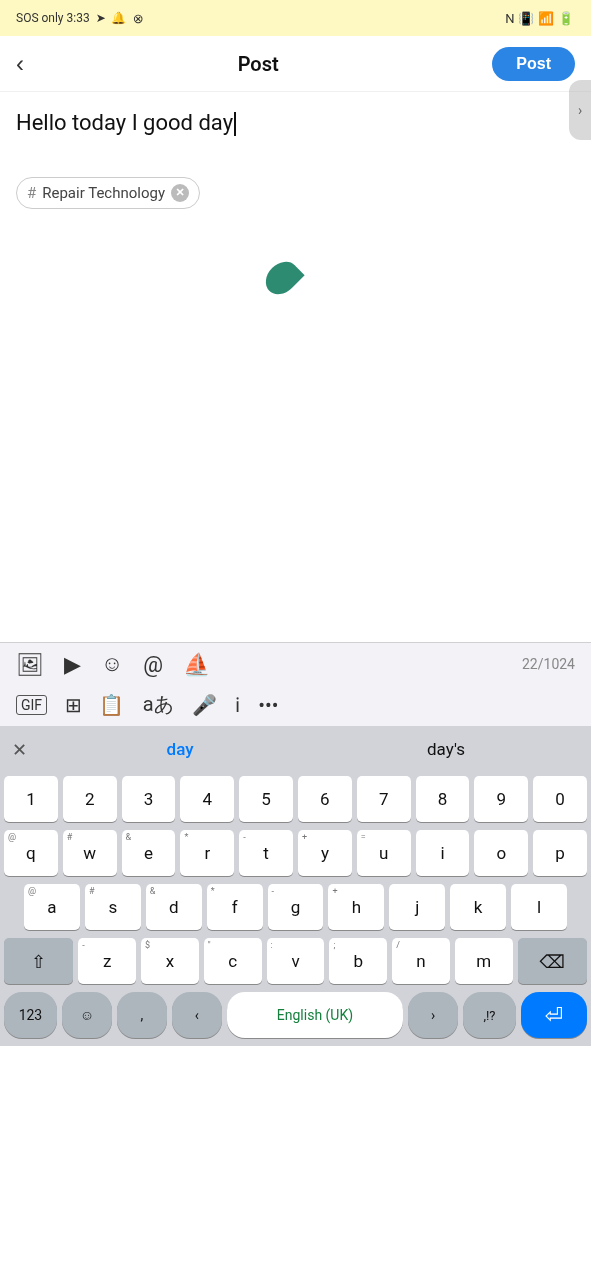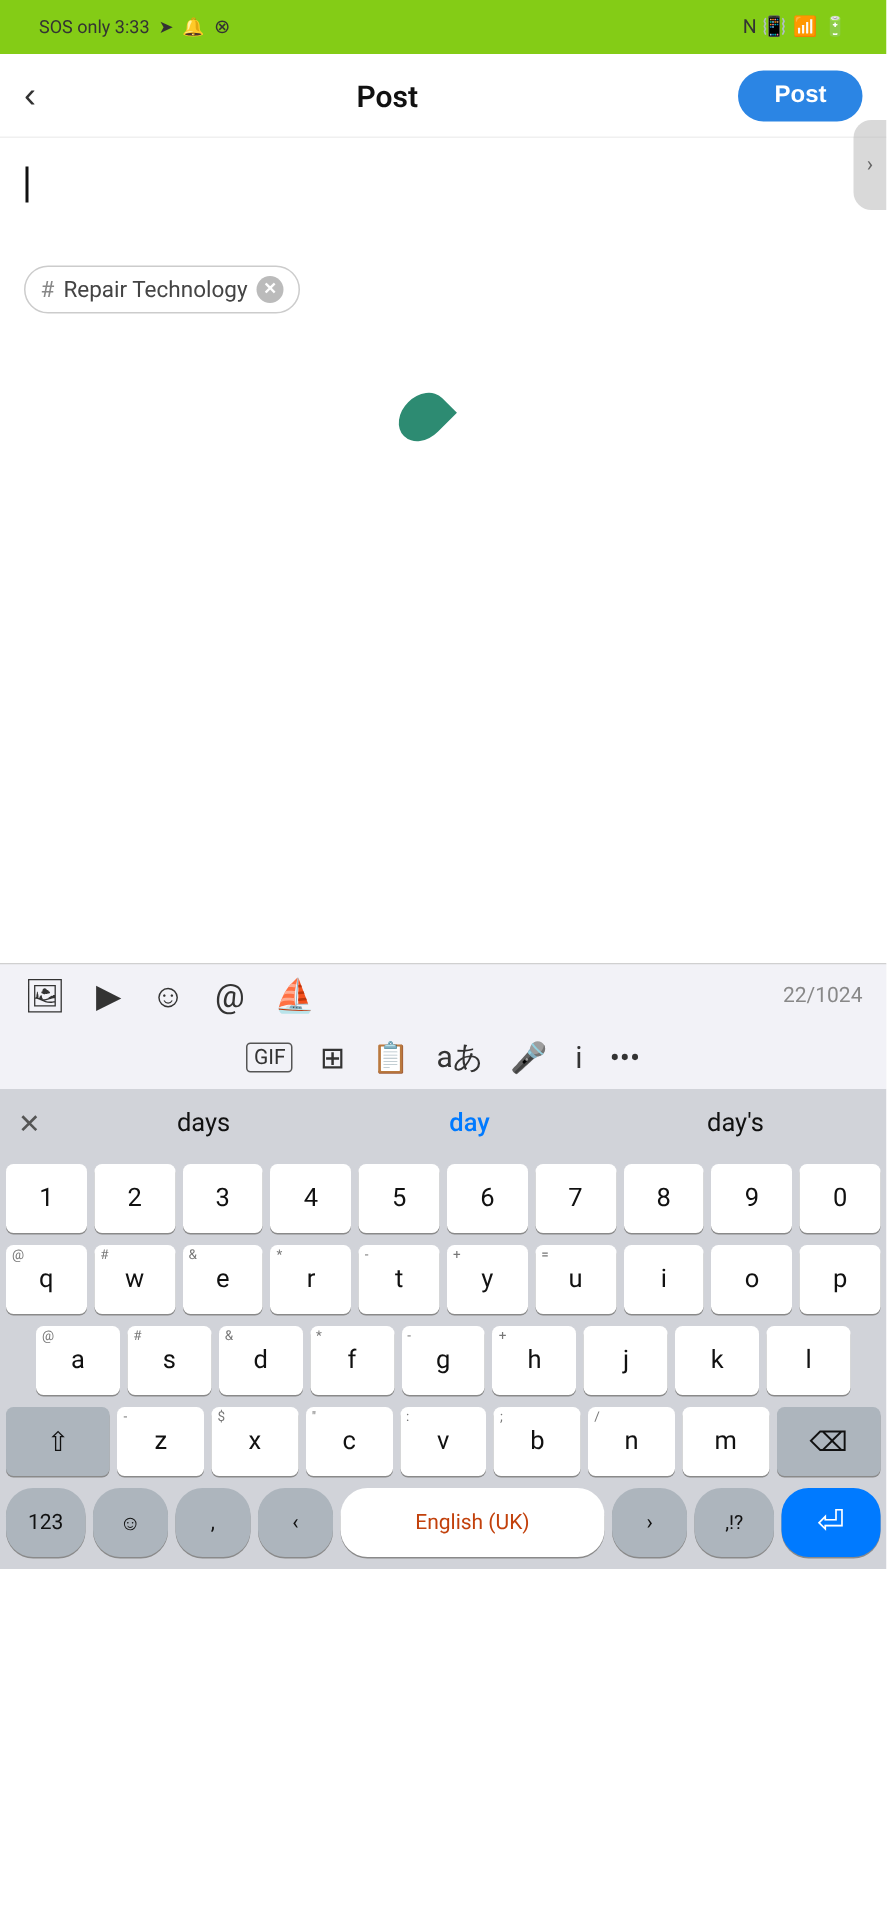--- a/index.html
+++ b/index.html
@@ -8,25 +8,25 @@
       height: 1280px;
       background: #fff;
       font-family: -apple-system, BlinkMacSystemFont, 'Segoe UI', Roboto, sans-serif;
       overflow: hidden;
       position: relative;
     }
 
     
     .status-bar {
       height: 36px;
-      background: #84cc16;
+      background: #fef9c3;
       display: flex;
       align-items: center;
       justify-content: space-between;
-      padding: 0 26px;
+      padding: 0 16px;
       font-size: 13px;
     }
     .status-left {
       display: flex;
       align-items: center;
       gap: 6px;
       font-size: 12px;
       color: #333;
     }
     .status-right {
@@ -186,21 +186,20 @@
       font-size: 14px;
       color: #888;
       text-align: right;
     }
     .toolbar-row2 {
       display: flex;
       align-items: center;
       padding: 6px 16px 8px;
       background: #f2f2f7;
       gap: 18px;
-      justify-content: center;
     }
     .toolbar2-icon {
       font-size: 20px;
       color: #333;
       cursor: pointer;
     }
 
     
     .autocomplete-row {
       display: flex;
@@ -281,21 +280,21 @@
       gap: 5px;
       padding: 4px 4px 8px;
     }
     .bottom-row .key {
       font-size: 14px;
       border-radius: 18px;
     }
     .key-space {
       flex: 4;
       font-size: 15px;
-      color: #c2410c;
+      color: #15803d;
     }
     .key-123 {
       flex: 1.2;
       font-size: 15px;
     }
     .key-emoji {
       flex: 1;
       font-size: 20px;
     }
     .key-comma {
@@ -331,21 +330,21 @@
 </div>
 
 <div class="top-nav">
   <button class="back-btn">‹</button>
   <span class="nav-title">Post</span>
   <button class="post-btn">Post</button>
 </div>
 
 <div class="content-area">
   <div style="font-size:22px;color:#111;line-height:1.4;">
-    <span class="cursor"></span>
+    <span>Hello today I good day</span><span class="cursor"></span>
   </div>
 
   <div class="teardrop">
     <div class="teardrop-shape"></div>
   </div>
 
   <div style="margin-top: 24px;">
     <div class="hashtag-tag">
       <span class="hash-icon">#</span>
       <span>Repair Technology</span>
@@ -377,21 +376,20 @@
     <span class="toolbar2-icon">📋</span>
     <span class="toolbar2-icon" style="font-size:20px;">aあ</span>
     <span class="toolbar2-icon">🎤</span>
     <span class="toolbar2-icon">ℹ</span>
     <span class="toolbar2-icon">•••</span>
   </div>
 </div>
 
 <div class="autocomplete-row">
   <span class="autocomplete-close">✕</span>
-  <span class="autocomplete-item">days</span>
   <span class="autocomplete-item selected">day</span>
   <span class="autocomplete-item">day's</span>
 </div>
 
 <div class="keyboard">
 
   <div class="key-row numbers-row">
     <div class="key">
         <span class="key-main">1</span>
       </div>

